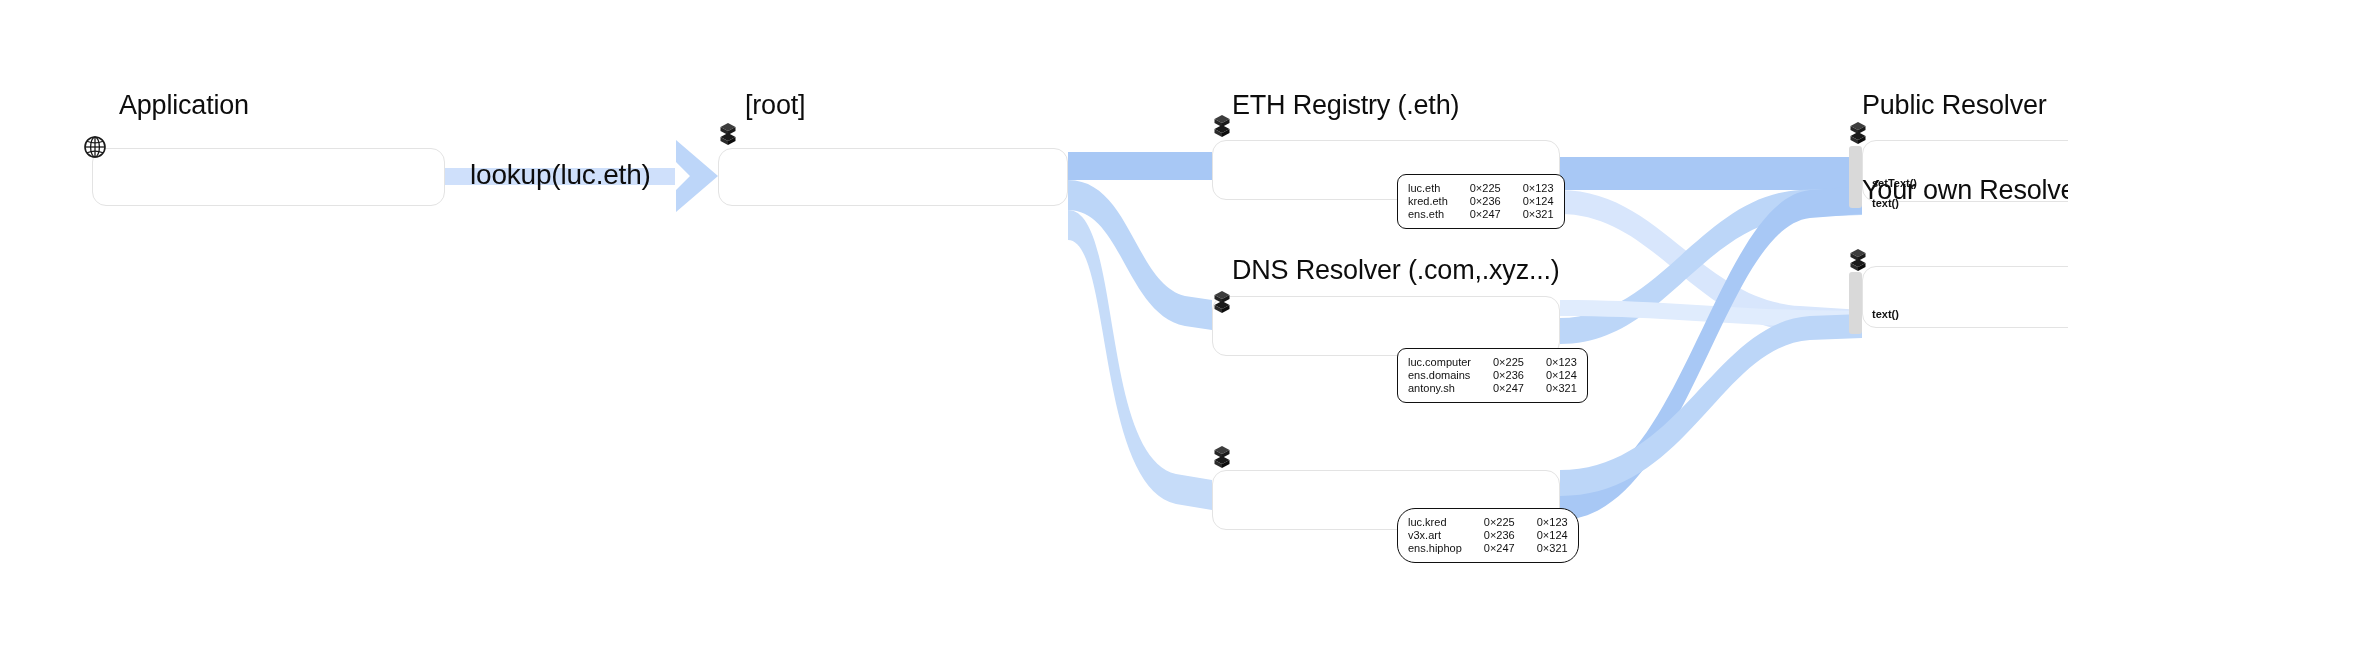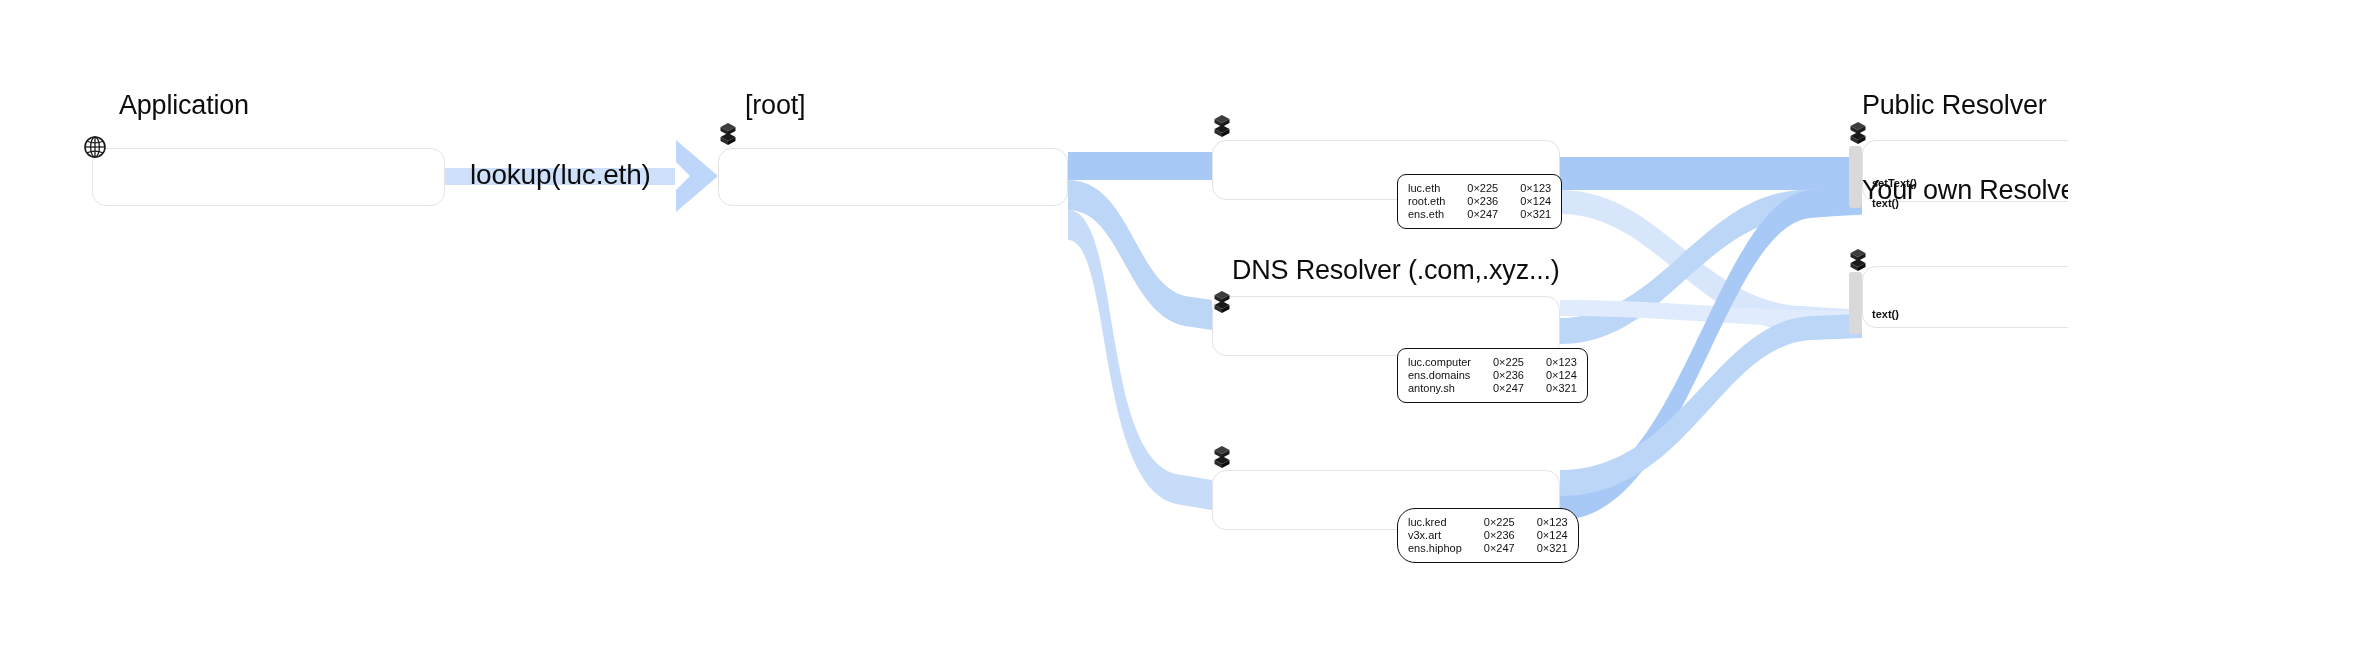--- a/index.html
+++ b/index.html
@@ -193,40 +193,41 @@
       <path d="M 13 3 L 20.5 7 L 13 11 L 5.5 7 Z" fill="#3d3d3d"></path>
       <path d="M 13 11 L 20.5 7 L 20.5 11 L 13 15 Z" fill="#1a1a1a"></path>
       <path d="M 13 11 L 5.5 7 L 5.5 11 L 13 15 Z" fill="#262626"></path>
       <path d="M 13 13 L 20.5 17 L 13 21 L 5.5 17 Z" fill="#1a1a1a"></path>
       <path d="M 13 21 L 20.5 17 L 20.5 21 L 13 25 Z" fill="#0d0d0d"></path>
       <path d="M 13 21 L 5.5 17 L 5.5 21 L 13 25 Z" fill="#2b2b2b"></path>
     </svg>
   </div>
 
   <div class="node" style="left:1212px; top:140px; width:348px; height:60px;"></div>
+  <div class="node-title" style="left:1232px; top:90px;">ETH Registry (.eth)</div>
   <div class="corner-icon" style="left:1209px; top:112px;">
     <svg viewBox="0 0 26 26">
       <path d="M 13 3 L 20.5 7 L 13 11 L 5.5 7 Z" fill="#3d3d3d"></path>
       <path d="M 13 11 L 20.5 7 L 20.5 11 L 13 15 Z" fill="#1a1a1a"></path>
       <path d="M 13 11 L 5.5 7 L 5.5 11 L 13 15 Z" fill="#262626"></path>
       <path d="M 13 13 L 20.5 17 L 13 21 L 5.5 17 Z" fill="#1a1a1a"></path>
       <path d="M 13 21 L 20.5 17 L 20.5 21 L 13 25 Z" fill="#0d0d0d"></path>
       <path d="M 13 21 L 5.5 17 L 5.5 21 L 13 25 Z" fill="#2b2b2b"></path>
     </svg>
   </div>
   <div class="table-card" style="left:1397px; top:174px;">
     <table>
       <tbody>
         <tr>
           <td class="c-name">luc.eth</td>
           <td class="c-a">0×225</td>
           <td class="c-b">0×123</td>
         </tr>
         <tr>
-          <td class="c-name">root.eth</td>
+          <td class="c-name">kred.eth</td>
           <td class="c-a">0×236</td>
           <td class="c-b">0×124</td>
         </tr>
         <tr>
           <td class="c-name">ens.eth</td>
           <td class="c-a">0×247</td>
           <td class="c-b">0×321</td>
         </tr>
       </tbody>
     </table>

